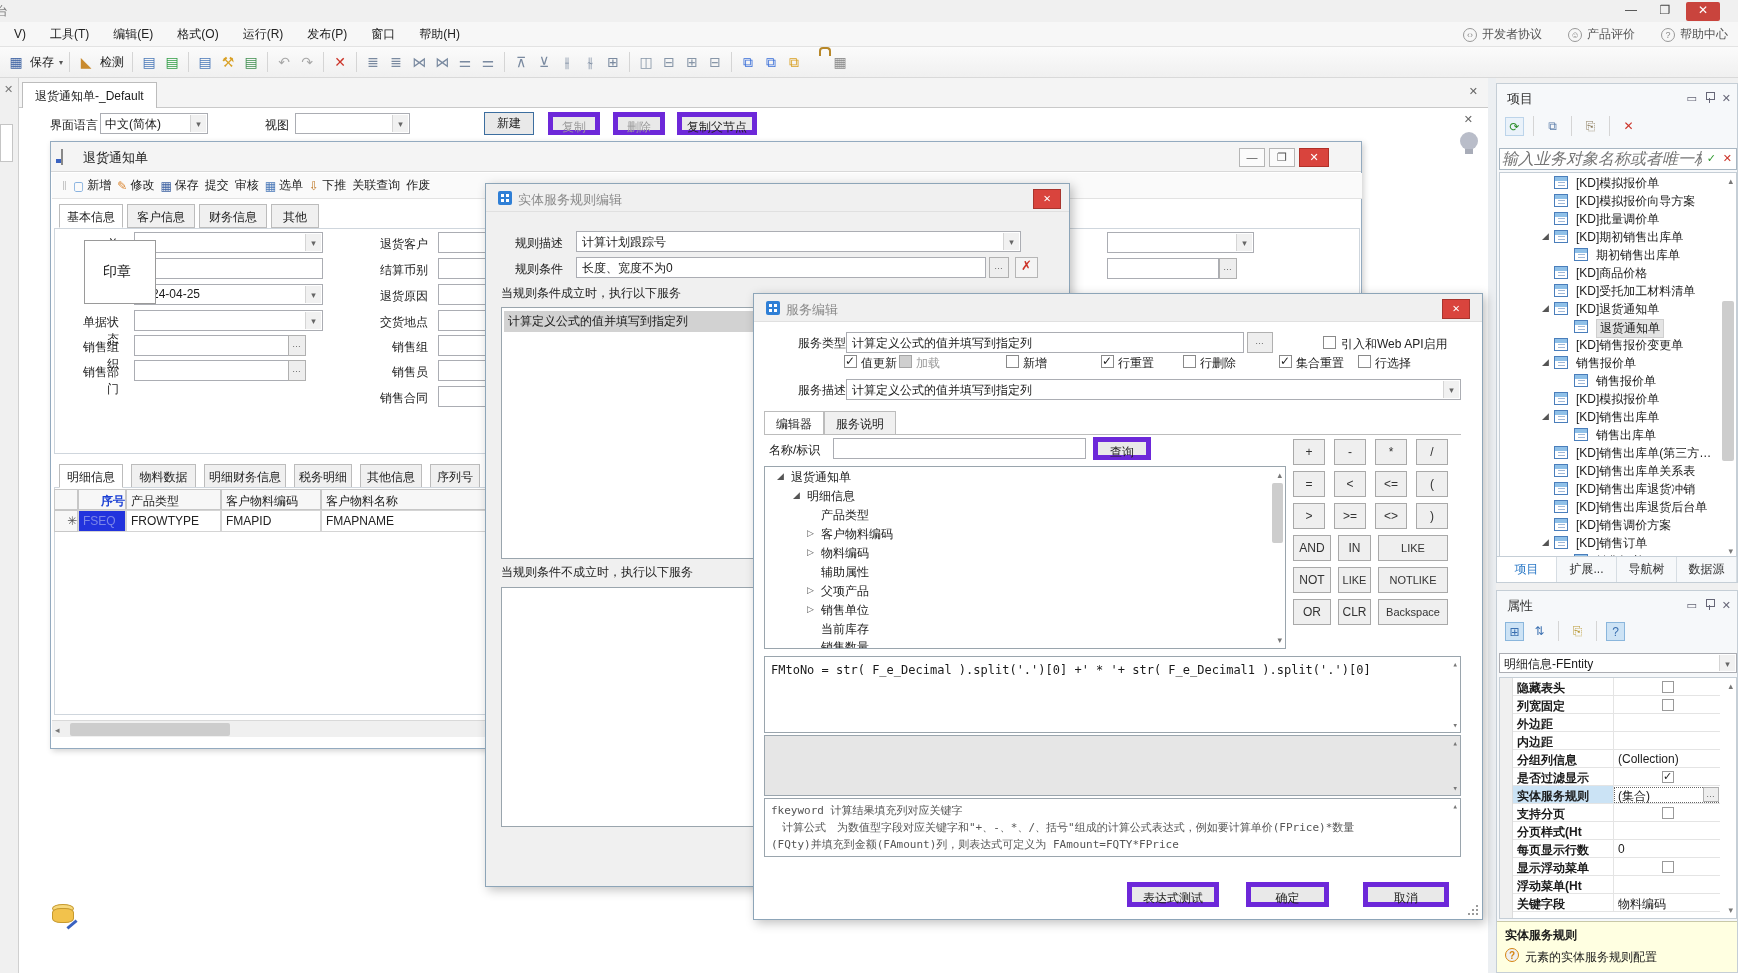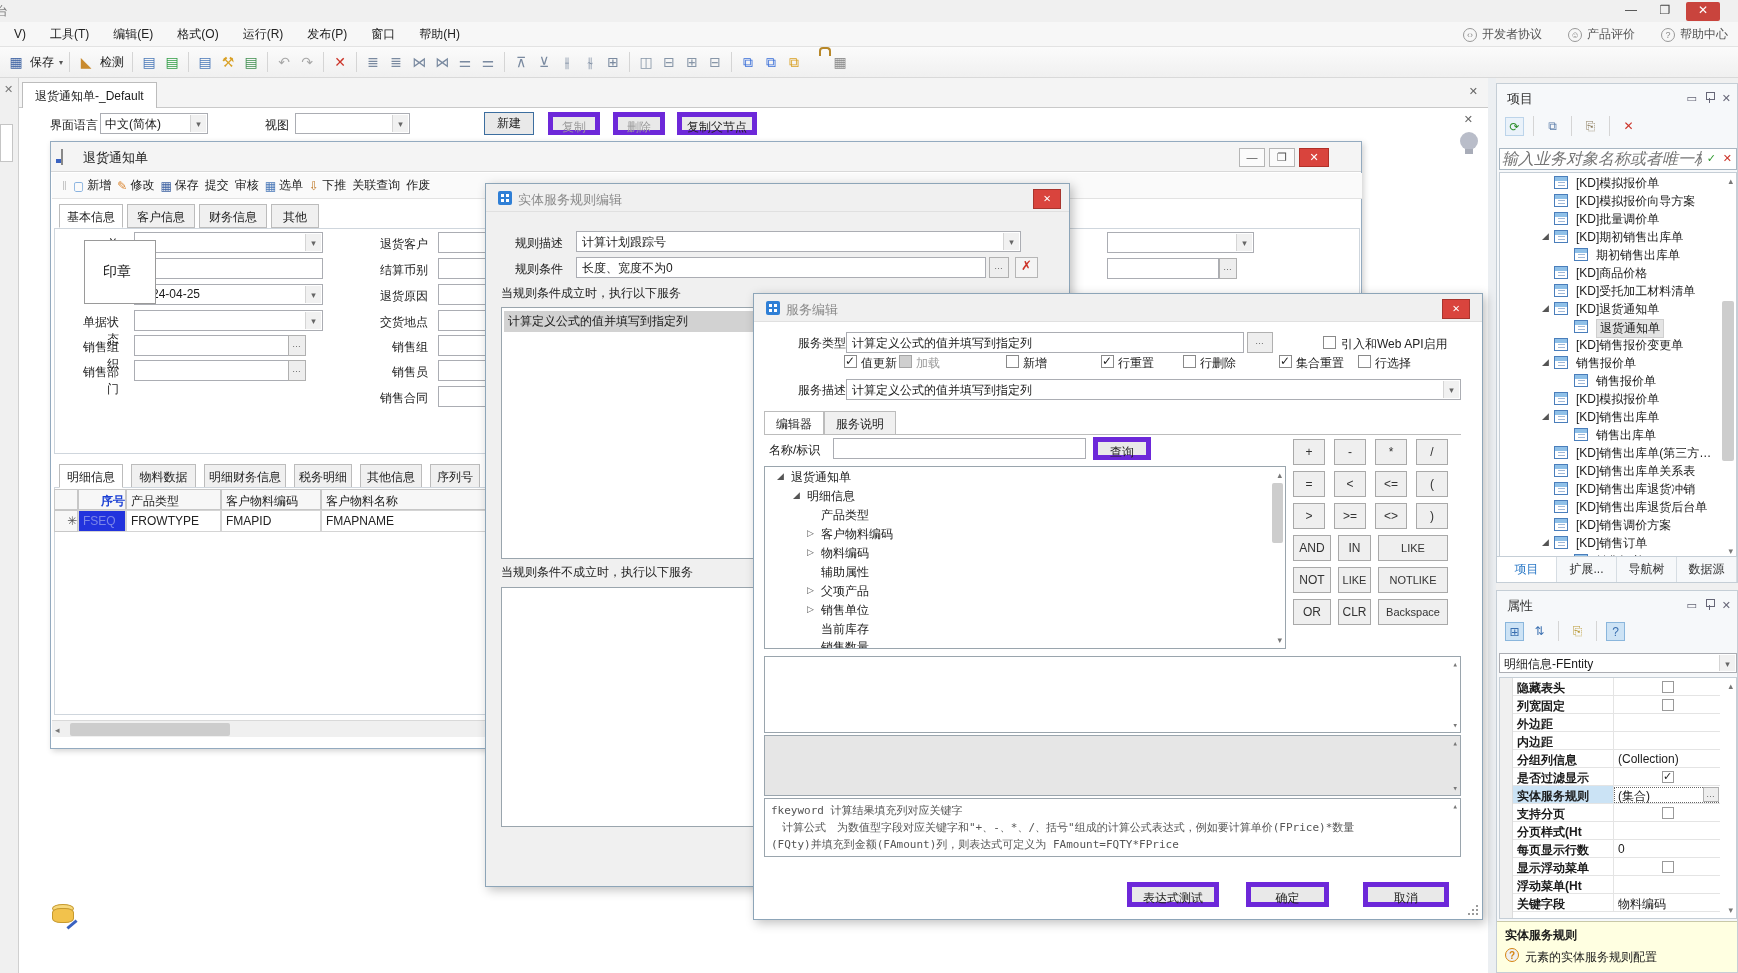--- a/index.html
+++ b/index.html
@@ -486,20 +486,21 @@
   <div class="opbtn" style="left:584px;top:241px;width:33px">IN</div>
   <div class="opbtn" style="left:624px;top:241px;width:70px;font-size:11px">LIKE</div>
   <div class="opbtn" style="left:539px;top:273px;width:38px">NOT</div>
   <div class="opbtn" style="left:584px;top:273px;width:33px;font-size:11px">LIKE</div>
   <div class="opbtn" style="left:624px;top:273px;width:70px;font-size:11px">NOTLIKE</div>
   <div class="opbtn" style="left:539px;top:305px;width:38px">OR</div>
   <div class="opbtn" style="left:584px;top:305px;width:33px">CLR</div>
   <div class="opbtn" style="left:624px;top:305px;width:70px;font-size:11px">Backspace</div>
 
   <div class="fbox white" style="left:10px;top:362px;width:697px;height:77px">
+    <span class="abs ellip" style="left:6px;top:6px;right:20px">FMtoNo  = str( F_e_Decimal ).split('.')[0] +' * '+ str( F_e_Decimal1 ).split('.')[0]</span>
     <span class="sarr" style="right:2px;top:2px">▴</span>
     <span class="sarr" style="right:2px;bottom:2px">▾</span>
   </div>
   <div class="fbox" style="left:10px;top:441px;width:697px;height:61px;background:#e6e6e6">
     <span class="sarr" style="right:2px;top:2px">▴</span>
     <span class="sarr" style="right:2px;bottom:2px">▾</span>
   </div>
   <div class="fbox white" style="left:10px;top:504px;width:697px;height:59px;color:#555;font-size:11px">
     <div class="abs ellip" style="left:6px;top:4px;right:20px">fkeyword  计算结果填充列对应关键字</div>
     <div class="abs ellip" style="left:6px;top:21px;right:20px">　计算公式　为数值型字段对应关键字和"+、-、*、/、括号"组成的计算公式表达式，例如要计算单价(FPrice)*数量</div>

